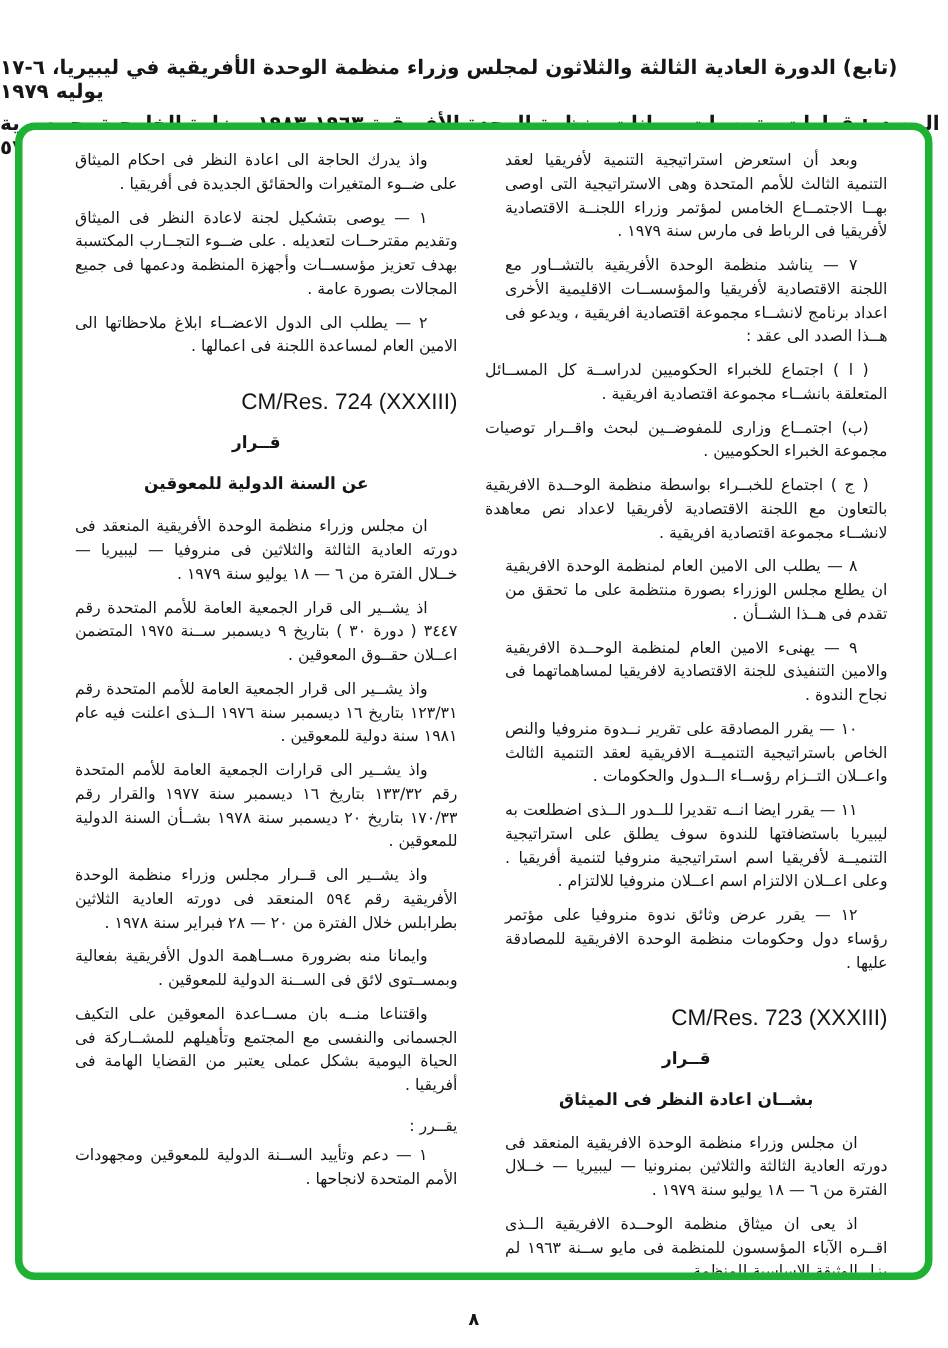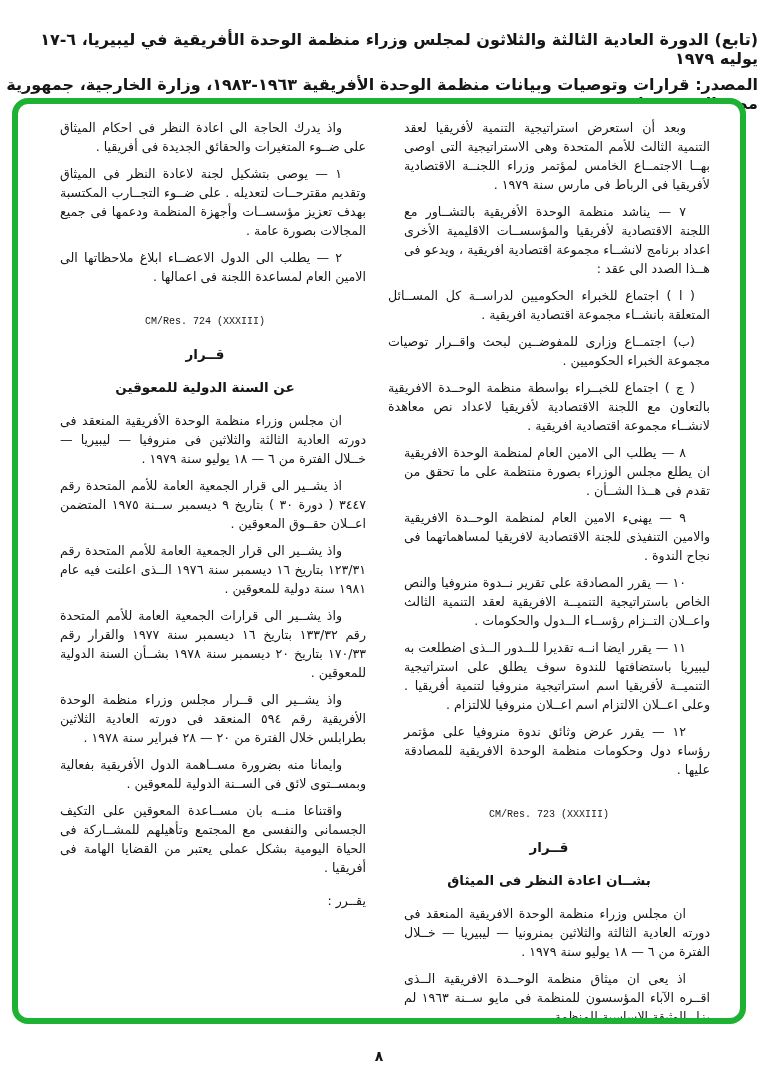--- a/index.html
+++ b/index.html
@@ -10,22 +10,22 @@
   body {
     width: 758px;
     height: 1078px;
     position: relative;
     font-family: "DejaVu Sans", sans-serif;
     color: #161616;
     direction: rtl;
     overflow: hidden;
   }
   .page-header {
-    padding-top: 30px;
-    text-align: right;
+    padding-top: 44px;
+    text-align: left;
     direction: rtl;
   }
   .hdr-line1 {
     font-size: 16px;
     font-weight: bold;
     letter-spacing: 0.2px;
   }
   .hdr-line2 {
     font-size: 16px;
     font-weight: bold;
@@ -60,23 +60,23 @@
   .para {
     margin: 0 0 8px 16px;
     text-indent: 1.9em;
   }
   .sub-item {
     margin: 0 0 8px 0;
     text-indent: 1.2em;
   }
   .res-code {
     direction: ltr;
-    text-align: center;
-    font-family: Liberation Mono, monospace;
-    font-size: 10px;
+    text-align: right;
+    font-family: Liberation Sans, sans-serif;
+    font-size: 18px;
     font-weight: 500;
     margin: 26px 0 10px 0;
     text-indent: 0;
     unicode-bidi: embed;
   }
   .res-heading {
     text-align: center;
     font-weight: bold;
     font-size: 13.5px;
     margin: 14px 0 14px 0;
@@ -135,18 +135,19 @@
       <p class="res-heading">قــرار</p>
       <p class="res-heading">عن السنة الدولية للمعوقين</p>
       <p class="para">ان مجلس وزراء منظمة الوحدة الأفريقية المنعقد فى دورته العادية الثالثة والثلاثين فى منروفيا — ليبيريا — خــلال الفترة من ٦ — ١٨ يوليو سنة ١٩٧٩ .</p>
       <p class="para">اذ يشــير الى قرار الجمعية العامة للأمم المتحدة رقم ٣٤٤٧ ( دورة ٣٠ ) بتاريخ ٩ ديسمبر ســنة ١٩٧٥ المتضمن اعــلان حقــوق المعوقين .</p>
       <p class="para">واذ يشــير الى قرار الجمعية العامة للأمم المتحدة رقم ١٢٣/٣١ بتاريخ ١٦ ديسمبر سنة ١٩٧٦ الــذى اعلنت فيه عام ١٩٨١ سنة دولية للمعوقين .</p>
       <p class="para">واذ يشــير الى قرارات الجمعية العامة للأمم المتحدة رقم ١٣٣/٣٢ بتاريخ ١٦ ديسمبر سنة ١٩٧٧ والقرار رقم ١٧٠/٣٣ بتاريخ ٢٠ ديسمبر سنة ١٩٧٨ بشــأن السنة الدولية للمعوقين .</p>
       <p class="para">واذ يشــير الى قــرار مجلس وزراء منظمة الوحدة الأفريقية رقم ٥٩٤ المنعقد فى دورته العادية الثلاثين بطرابلس خلال الفترة من ٢٠ — ٢٨ فبراير سنة ١٩٧٨ .</p>
       <p class="para">وايمانا منه بضرورة مســاهمة الدول الأفريقية بفعالية وبمســتوى لائق فى الســنة الدولية للمعوقين .</p>
       <p class="para">واقتناعا منــه بان مســاعدة المعوقين على التكيف الجسمانى والنفسى مع المجتمع وتأهيلهم للمشــاركة فى الحياة اليومية بشكل عملى يعتبر من القضايا الهامة فى أفريقيا .</p>
       <p class="decide-line">يقــرر :</p>
+      <p class="para">١ — دعم وتأييد الســنة الدولية للمعوقين ومجهودات الأمم المتحدة لانجاحها .</p>
     </div>
 
   </div>
 </div>
 
 <div class="page-footer">٨</div>
 
 </body></html>

